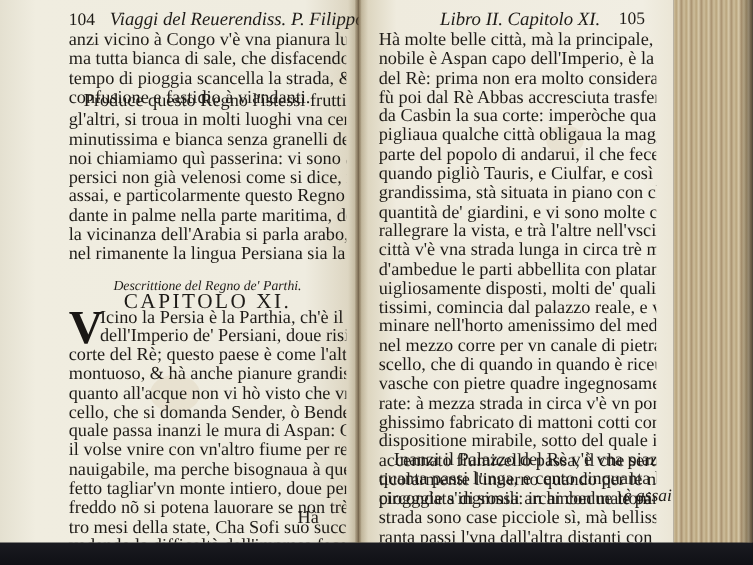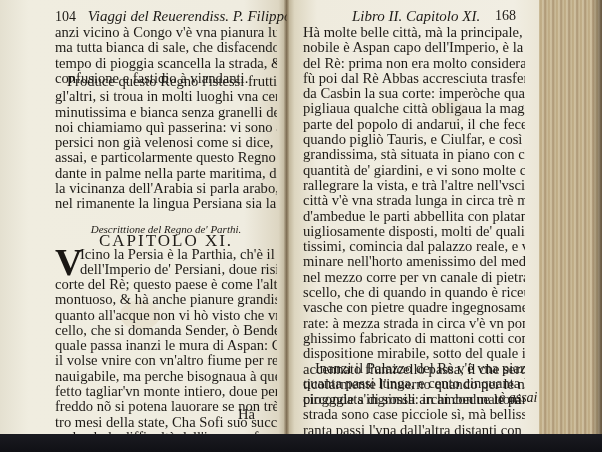--- a/index.html
+++ b/index.html
@@ -139,21 +139,21 @@
       <span class="ln">vedendo la difficoltà dell'impresa fece dismet-</span>
 
     </div>
     <div class="handa" style="top:406px;left:238px">Hà</div>
   </div>
 
   <div class="page page-right">
     <span class="stain" style="left:150px;top:100px;width:30px;height:24px;"></span>
     <div class="header right-header">
       <span class="rtitle">Libro II. Capitolo XI.</span>
-      <span class="pnum">168</span>
+      <span class="pnum">105</span>
     </div>
 
     <div class="text right-text1">
       <span class="ln">Hà molte belle città, mà la principale, e la più</span>
       <span class="ln">nobile è Aspan capo dell'Imperio, è la corte</span>
       <span class="ln">del Rè: prima non era molto considerabile, mà</span>
       <span class="ln">fù poi dal Rè Abbas accresciuta trasferendoui</span>
       <span class="ln">da Casbin la sua corte: imperòche quando egli</span>
       <span class="ln">pigliaua qualche città obligaua la maggior</span>
       <span class="ln">parte del popolo di andarui, il che fece massime</span>

